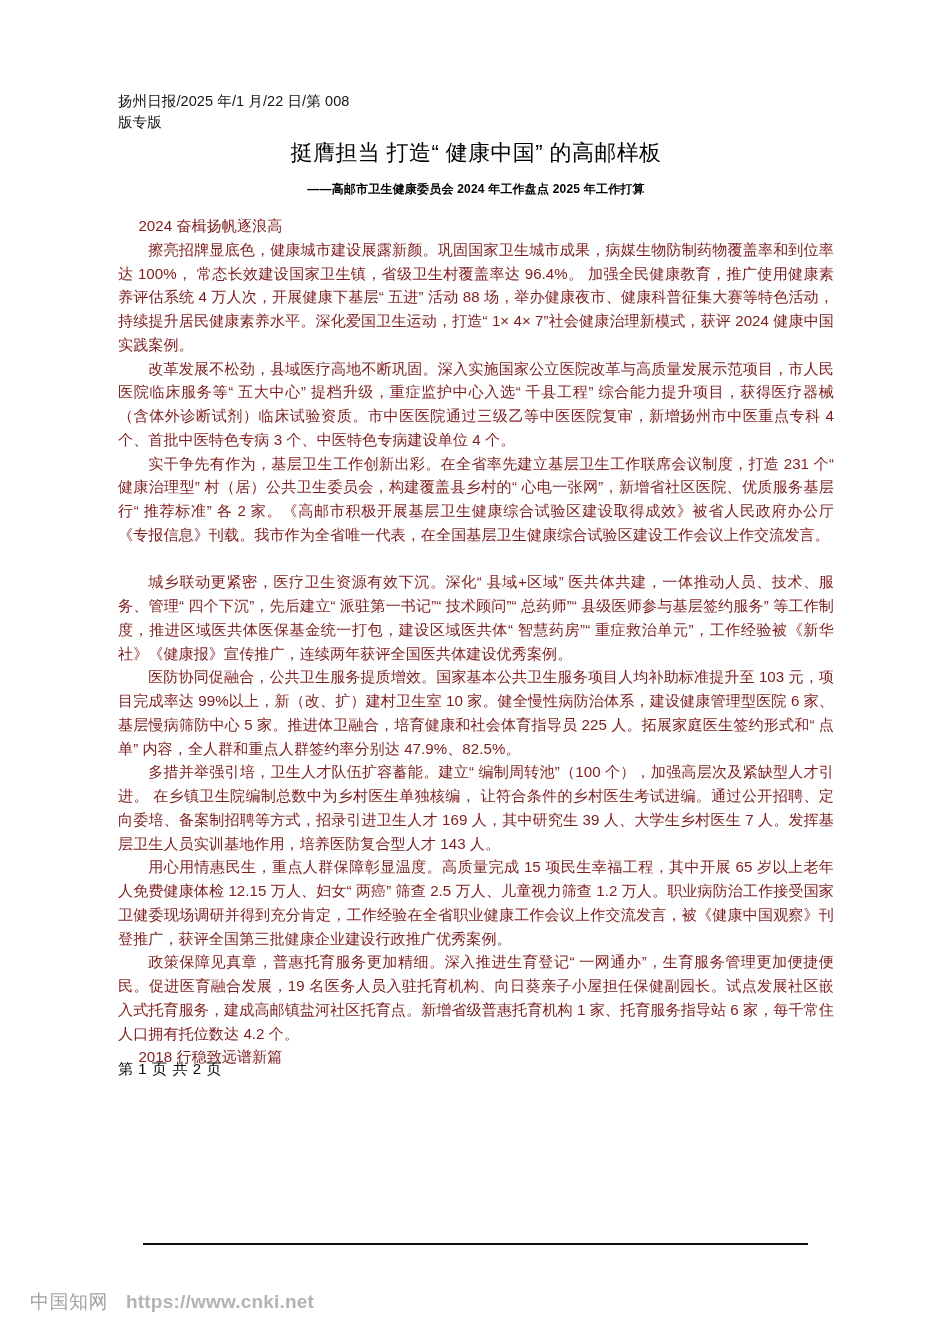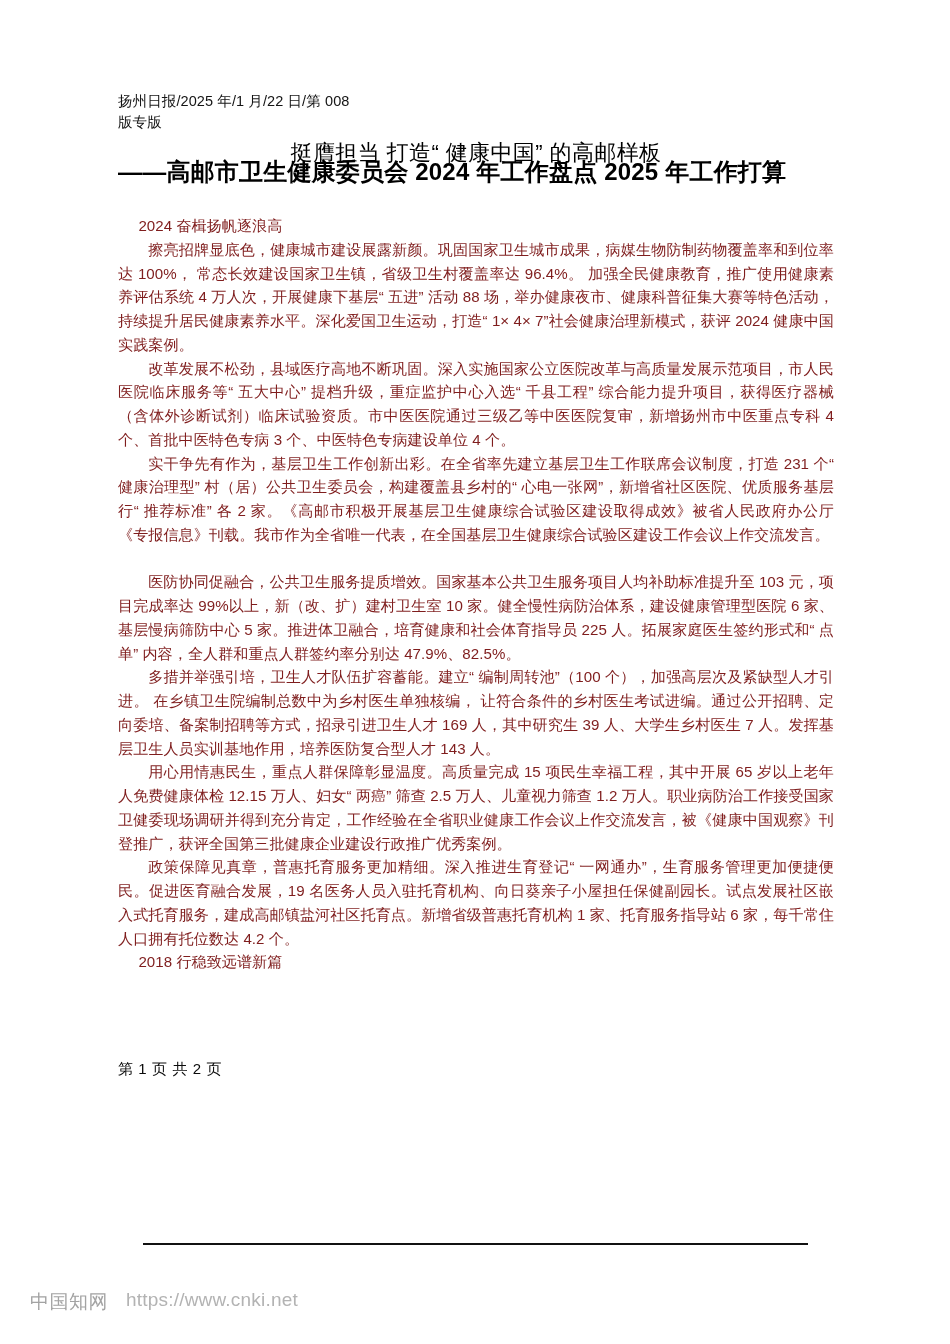--- a/index.html
+++ b/index.html
@@ -45,24 +45,24 @@
     text-align: center;
     font-size: 22px;
     font-weight: normal;
     letter-spacing: 0.4px;
     line-height: 30px;
     color: #000;
   }
   .title-sub {
     position: absolute;
     left: 118px;
-    top: 159px;
+    top: 176px;
     width: 716px;
-    text-align: left;
-    font-size: 24px;
+    text-align: center;
+    font-size: 12px;
     font-weight: bold;
     letter-spacing: 0.2px;
     line-height: 26px;
     color: #000;
   }
 
   
   .body-col {
     position: absolute;
     left: 118px;
@@ -109,55 +109,58 @@
     height: 2px;
     background: #111111;
   }
 
   
   .watermark {
     position: absolute;
     left: 30px;
     top: 1289px;
     display: flex;
+    align-items: center;
     gap: 18px;
     color: #a8a8a8;
     user-select: none;
   }
   .watermark .wm-logo {
     font-size: 19px;
     letter-spacing: 0.5px;
     color: #a3a3a3;
     white-space: nowrap;
   }
   .watermark .wm-url {
     font-size: 19px;
     letter-spacing: 0.2px;
     color: #b3b3b3;
     white-space: nowrap;
+    font-weight: bold;
   }
 </style>
 </head>
 <body>
 
 <div class="page">
 
   <div class="source-line" style="white-space: pre-line;">扬州日报/2025 年/1 月/22 日/第 008
 版专版</div>
 
   <div class="title-main">挺膺担当  打造“ 健康中国” 的高邮样板</div>
 
   <div class="title-sub">——高邮市卫生健康委员会 2024 年工作盘点 2025 年工作打算</div>
 
   <div class="body-col">
       <p class="para heading-line">2024 奋楫扬帆逐浪高</p>
       <p class="para indent">擦亮招牌显底色，健康城市建设展露新颜。巩固国家卫生城市成果，病媒生物防制药物覆盖率和到位率达 100%， 常态长效建设国家卫生镇，省级卫生村覆盖率达 96.4%。 加强全民健康教育，推广使用健康素养评估系统 4 万人次，开展健康下基层“ 五进” 活动 88 场，举办健康夜市、健康科普征集大赛等特色活动，持续提升居民健康素养水平。深化爱国卫生运动，打造“ 1× 4× 7”社会健康治理新模式，获评 2024 健康中国实践案例。</p>
       <p class="para indent">改革发展不松劲，县域医疗高地不断巩固。深入实施国家公立医院改革与高质量发展示范项目，市人民医院临床服务等“ 五大中心” 提档升级，重症监护中心入选“ 千县工程” 综合能力提升项目，获得医疗器械（含体外诊断试剂）临床试验资质。市中医医院通过三级乙等中医医院复审，新增扬州市中医重点专科 4 个、首批中医特色专病 3 个、中医特色专病建设单位 4 个。</p>
       <p class="para indent">实干争先有作为，基层卫生工作创新出彩。在全省率先建立基层卫生工作联席会议制度，打造 231 个“ 健康治理型” 村（居）公共卫生委员会，构建覆盖县乡村的“ 心电一张网”，新增省社区医院、优质服务基层行“ 推荐标准” 各 2 家。《高邮市积极开展基层卫生健康综合试验区建设取得成效》被省人民政府办公厅《专报信息》刊载。我市作为全省唯一代表，在全国基层卫生健康综合试验区建设工作会议上作交流发言。</p>
       <div class="spacer-line"></div>
+      <p class="para indent">城乡联动更紧密，医疗卫生资源有效下沉。深化“ 县域+区域” 医共体共建，一体推动人员、技术、服务、管理“ 四个下沉”，先后建立“ 派驻第一书记”“ 技术顾问”“ 总药师”“ 县级医师参与基层签约服务” 等工作制度，推进区域医共体医保基金统一打包，建设区域医共体“ 智慧药房”“ 重症救治单元”，工作经验被《新华社》《健康报》宣传推广，连续两年获评全国医共体建设优秀案例。</p>
       <p class="para indent">医防协同促融合，公共卫生服务提质增效。国家基本公共卫生服务项目人均补助标准提升至 103 元，项目完成率达 99%以上，新（改、扩）建村卫生室 10 家。健全慢性病防治体系，建设健康管理型医院 6 家、基层慢病筛防中心 5 家。推进体卫融合，培育健康和社会体育指导员 225 人。拓展家庭医生签约形式和“ 点单” 内容，全人群和重点人群签约率分别达 47.9%、82.5%。</p>
       <p class="para indent">多措并举强引培，卫生人才队伍扩容蓄能。建立“ 编制周转池”（100 个），加强高层次及紧缺型人才引进。 在乡镇卫生院编制总数中为乡村医生单独核编， 让符合条件的乡村医生考试进编。通过公开招聘、定向委培、备案制招聘等方式，招录引进卫生人才 169 人，其中研究生 39 人、大学生乡村医生 7 人。发挥基层卫生人员实训基地作用，培养医防复合型人才 143 人。</p>
       <p class="para indent">用心用情惠民生，重点人群保障彰显温度。高质量完成 15 项民生幸福工程，其中开展 65 岁以上老年人免费健康体检 12.15 万人、妇女“ 两癌” 筛查 2.5 万人、儿童视力筛查 1.2 万人。职业病防治工作接受国家卫健委现场调研并得到充分肯定，工作经验在全省职业健康工作会议上作交流发言，被《健康中国观察》刊登推广，获评全国第三批健康企业建设行政推广优秀案例。</p>
       <p class="para indent">政策保障见真章，普惠托育服务更加精细。深入推进生育登记“ 一网通办”，生育服务管理更加便捷便民。促进医育融合发展，19 名医务人员入驻托育机构、向日葵亲子小屋担任保健副园长。试点发展社区嵌入式托育服务，建成高邮镇盐河社区托育点。新增省级普惠托育机构 1 家、托育服务指导站 6 家，每千常住人口拥有托位数达 4.2 个。</p>
       <p class="para heading-line">2018 行稳致远谱新篇</p>
     </div>
 
   <div class="page-number">第 1 页  共 2 页</div>
 
   <div class="bottom-rule"></div>

